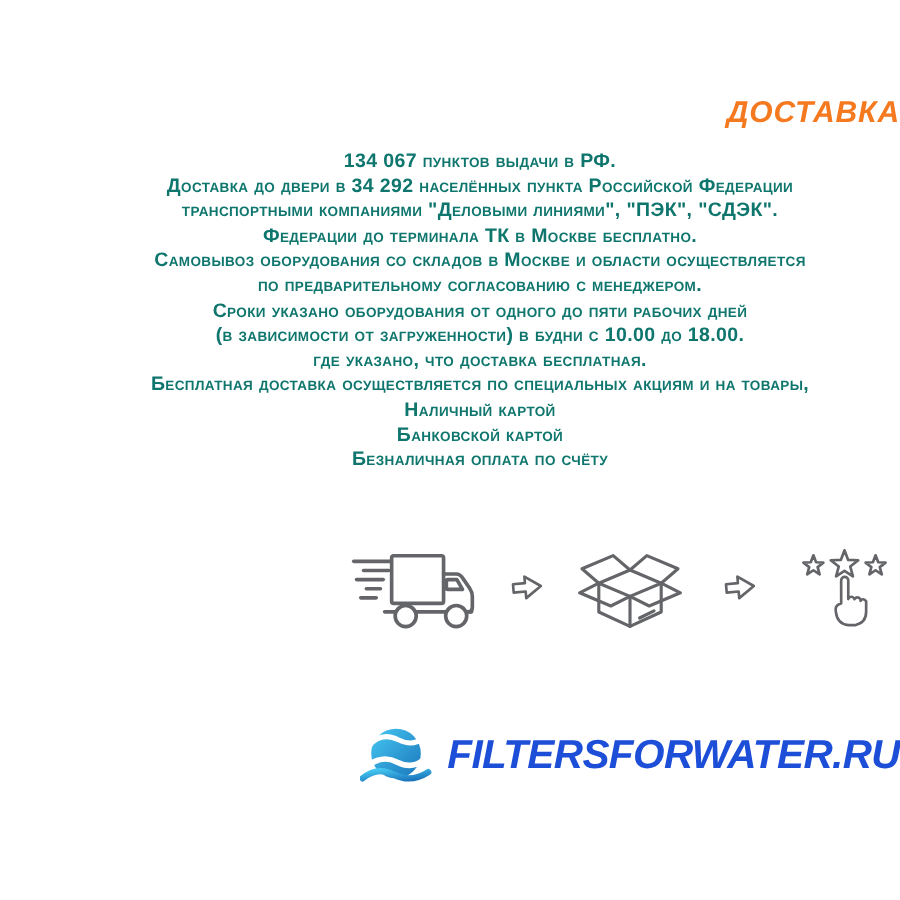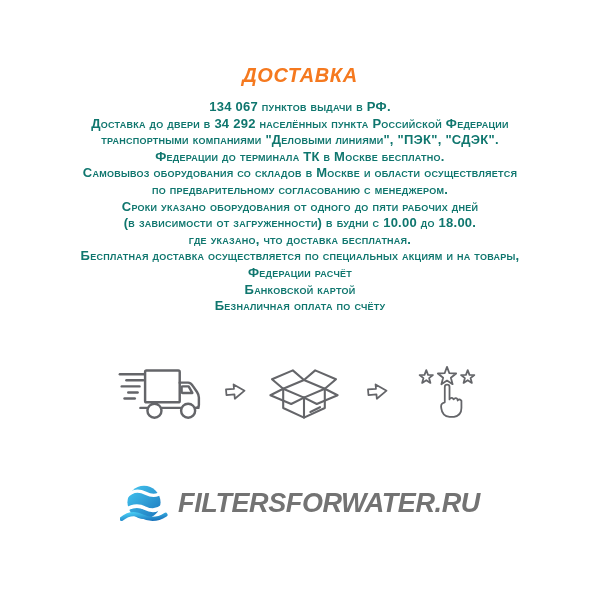--- a/index.html
+++ b/index.html
@@ -2,21 +2,21 @@
 <html><head>
 <meta charset="utf-8">
 <style>
   html,body{margin:0;padding:0;}
   body{
     width:600px;height:600px;background:#ffffff;overflow:hidden;
     font-family:"Liberation Sans",sans-serif;
   }
   .page{
     width:600px;height:600px;display:flex;flex-direction:column;
-    align-items:center;text-align:center;box-sizing:border-box;padding-top:64px;
+    align-items:flex-end;text-align:center;box-sizing:border-box;padding-top:64px;
   }
   .section-title{
     color:#f5791f;font-size:20px;line-height:22px;font-weight:bold;
     font-style:italic;letter-spacing:.6px;margin:0;
   }
   .delivery-title{margin-bottom:13px;}
   .payment-title{margin-top:26px;margin-bottom:11px;}
   .body-text{
     color:#0f766e;font-weight:bold;font-variant:small-caps;
     font-size:13px;line-height:16.6px;letter-spacing:.25px;
@@ -28,21 +28,21 @@
   }
   .icon-gap-sm{width:17px;}
   .icon-gap-md{width:21px;}
   .proc-icon{display:block;}
   .arrow-icon{transform:rotate(-5deg);}
   .footer{
     margin-top:54px;display:flex;align-items:center;justify-content:center;gap:10px;
     cursor:pointer;
   }
   .brand-text{
-    color:#737373;font-size:27px;font-weight:bold;font-style:italic;
+    color:#1d4ed8;font-size:27px;font-weight:bold;font-style:italic;
     letter-spacing:-.4px;
   }
 </style>
 </head>
 <body>
 
 <div class="page">
 
   <h1 class="section-title delivery-title">ДОСТАВКА</h1>
 
@@ -54,21 +54,21 @@
     <div>Самовывоз оборудования со складов в Москве и области осуществляется</div>
     <div>по предварительному согласованию с менеджером.</div>
     <div>Сроки указано оборудования от одного до пяти рабочих дней</div>
     <div>(в зависимости от загруженности) в будни с 10.00 до 18.00.</div>
     <div>где указано, что доставка бесплатная.</div>
     <div>Бесплатная доставка осуществляется по специальных акциям и на товары,</div>
   </div>
 
 
   <div class="body-text text-block">
-    <div>Федерации расчёт</div>
+    <div>Наличный картой</div>
     <div>Банковской картой</div>
     <div>Безналичная оплата по счёту</div>
   </div>
 
   <div class="icons-row">
 
     <svg class="proc-icon" width="90" height="58" viewBox="0 0 96 62">
       <g fill="none" stroke="#646569" stroke-width="2.6" stroke-linecap="round" stroke-linejoin="round">
         <path d="M4,12 H30"></path>
           <path d="M11,18.5 H29"></path>

